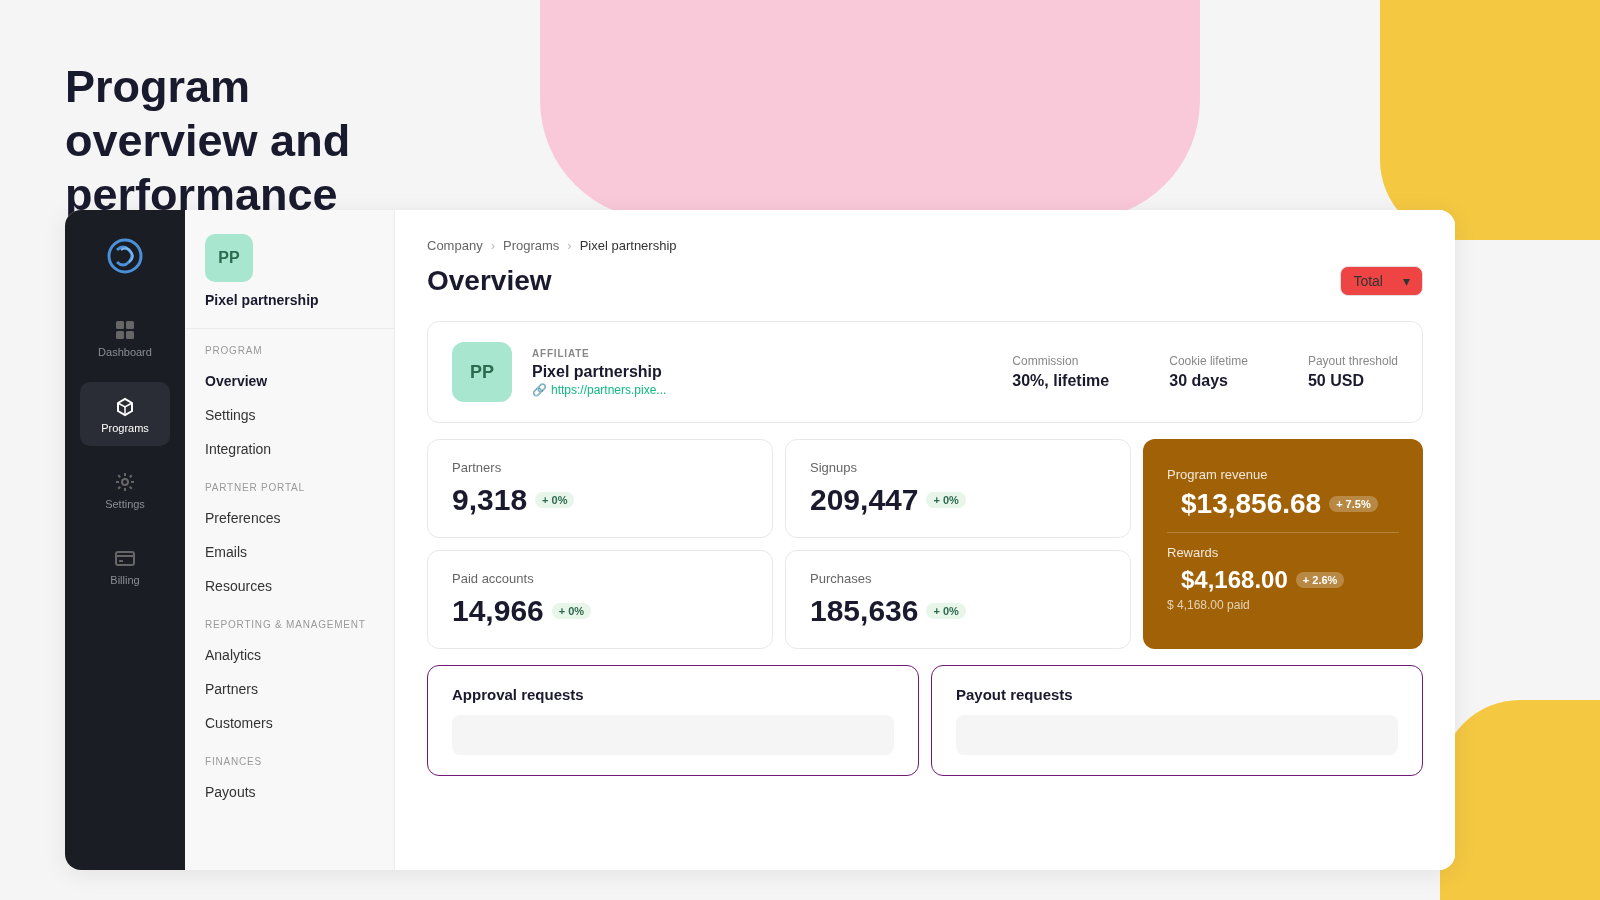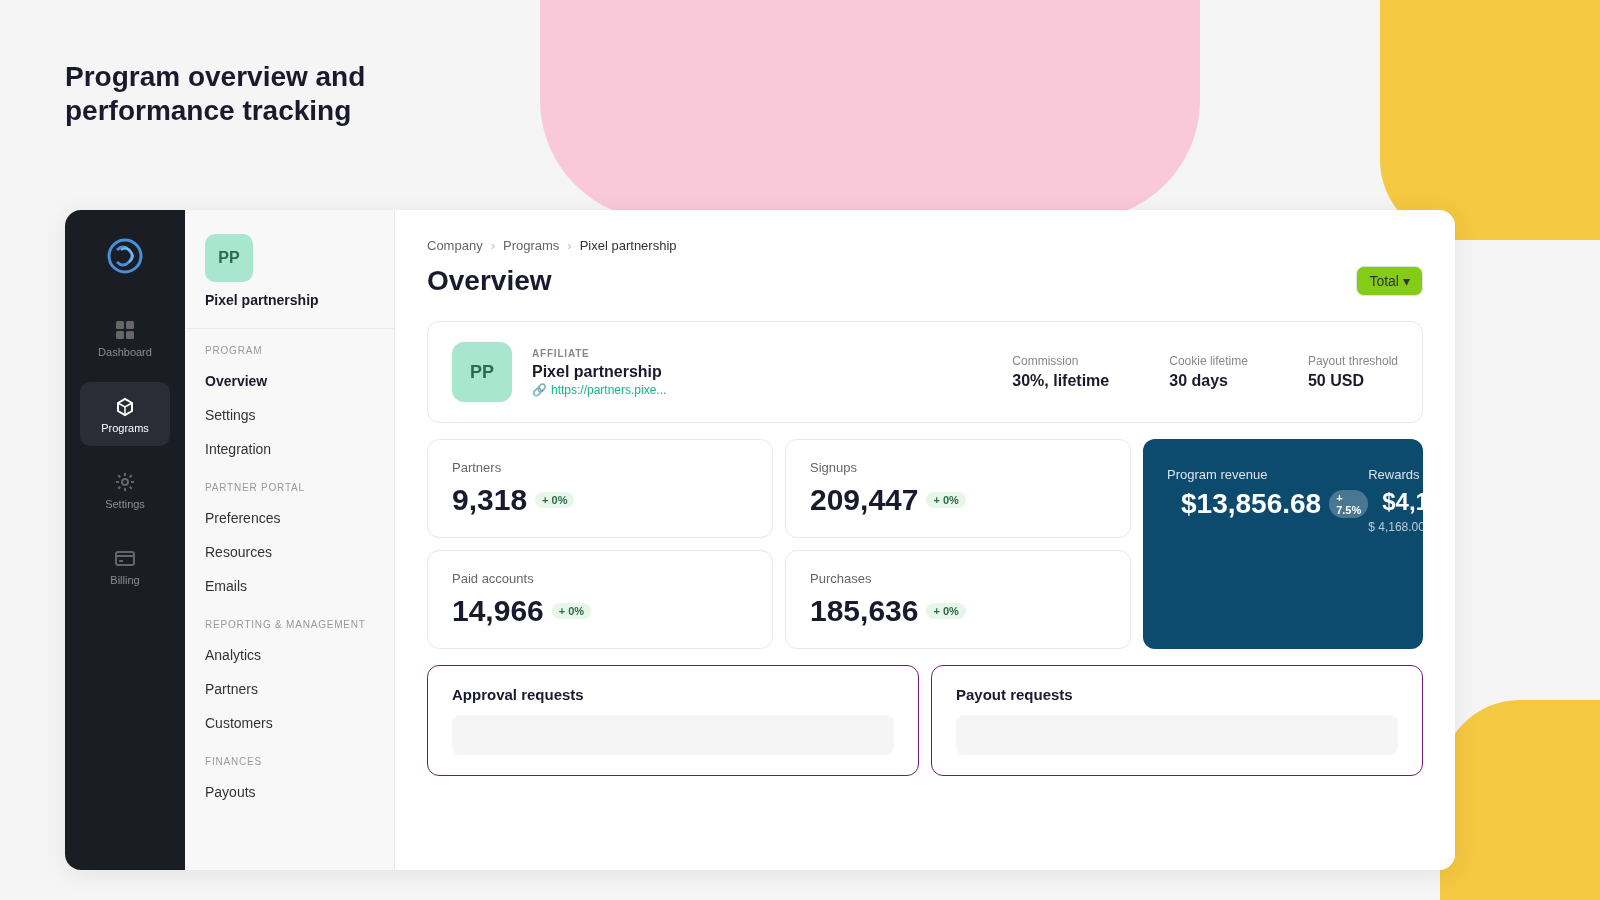--- a/index.html
+++ b/index.html
@@ -31,21 +31,21 @@
       z-index: 0;
     }
 
     
     .page-header {
       position: absolute;
       top: 60px; left: 65px;
       z-index: 1;
     }
     .page-header h1 {
-      font-size: 28px;
+      font-size: 45px;
       font-weight: 700;
       color: #1a1a2e;
       line-height: 1.2;
       max-width: 360px;
     }
 
     
     .app-container {
       position: absolute;
       top: 210px; left: 65px;
@@ -171,28 +171,28 @@
       margin-bottom: 24px;
     }
     .overview-title {
       font-size: 28px;
       font-weight: 700;
       color: #1a1a2e;
     }
     .total-dropdown {
       display: flex;
       align-items: center;
-      gap: 4px;
+      gap: 20px;
       font-size: 14px;
       color: #333;
       cursor: pointer;
       border: 1px solid #e0e0e0;
       padding: 6px 12px;
       border-radius: 8px;
-      background: #84cc16;
+      background: #ef4444;
     }
 
     
     .affiliate-card {
       border: 1px solid #e8e8e8;
       border-radius: 12px;
       padding: 20px 24px;
       display: flex;
       align-items: center;
       gap: 20px;
@@ -262,27 +262,27 @@
       background: rgba(255,255,255,0.25);
       color: white;
       font-size: 11px;
       font-weight: 600;
       padding: 2px 7px;
       border-radius: 20px;
     }
 
     
     .revenue-card {
-      background: #0c4a6e;
+      background: #a16207;
       border-radius: 12px;
       padding: 20px 24px;
       color: white;
       width: 280px;
       display: flex;
-      flex-direction: row;
+      flex-direction: column;
       gap: 0;
     }
     .revenue-section { padding: 8px 0; }
     .revenue-divider {
       height: 1px;
       background: rgba(255,255,255,0.2);
       margin: 4px 0;
     }
     .revenue-label { font-size: 13px; color: rgba(255,255,255,0.85); margin-bottom: 6px; }
     .revenue-value-row {
@@ -403,22 +403,22 @@
       <div class="program-name">Pixel partnership</div>
     </div>
 
     <div class="section-label">PROGRAM</div>
     <a class="sec-nav-item active">Overview</a>
     <a class="sec-nav-item">Settings</a>
     <a class="sec-nav-item">Integration</a>
 
     <div class="section-label">PARTNER PORTAL</div>
     <a class="sec-nav-item">Preferences</a>
+    <a class="sec-nav-item">Emails</a>
     <a class="sec-nav-item">Resources</a>
-    <a class="sec-nav-item">Emails</a>
 
     <div class="section-label">REPORTING &amp; MANAGEMENT</div>
     <a class="sec-nav-item">Analytics</a>
     <a class="sec-nav-item">Partners</a>
     <a class="sec-nav-item">Customers</a>
 
     <div class="section-label">FINANCES</div>
     <a class="sec-nav-item">Payouts</a>
   </aside>
 

